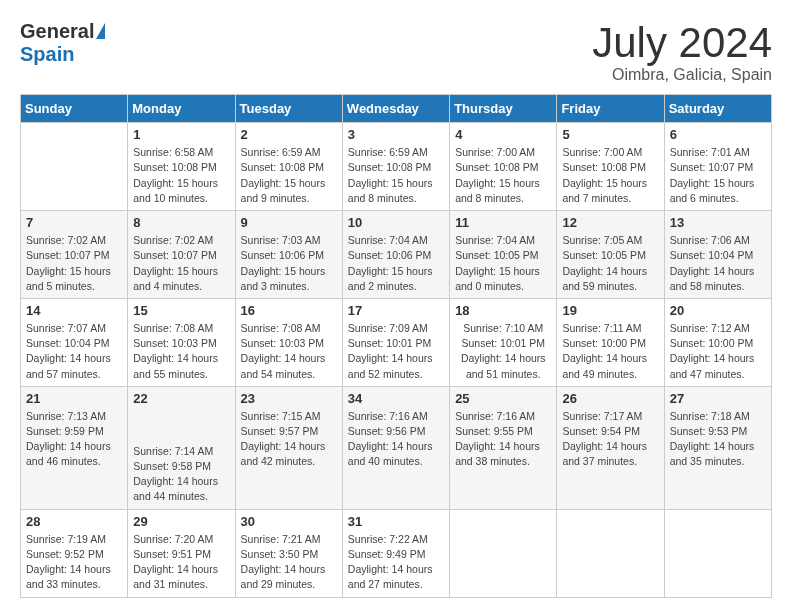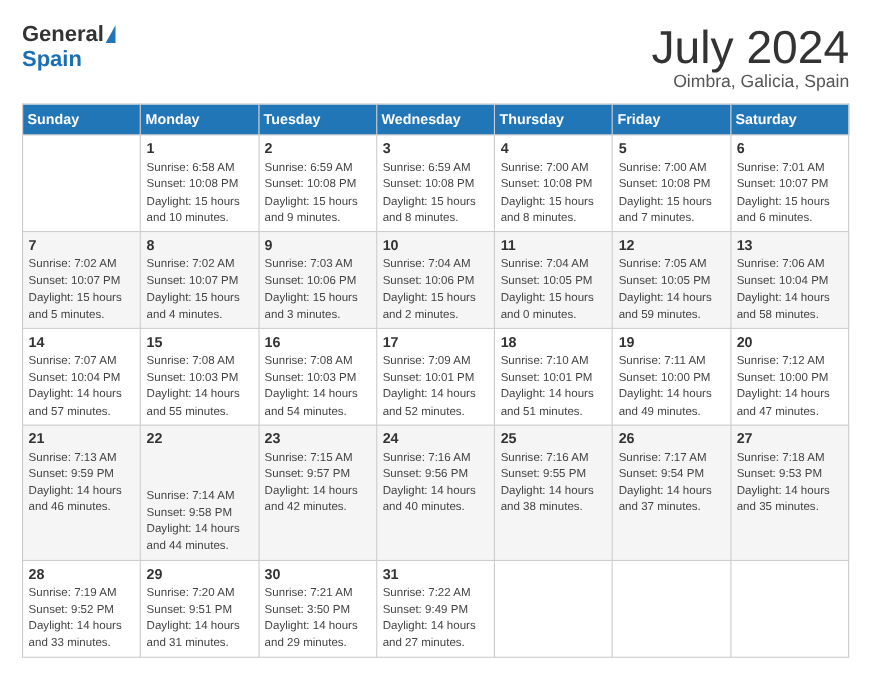--- a/index.html
+++ b/index.html
@@ -243,21 +243,21 @@
         </td>
         <td>
           <span class="day-number">17</span>
           <div class="day-info" style="white-space: pre-line;">Sunrise: 7:09 AM
 Sunset: 10:01 PM
 Daylight: 14 hours
 and 52 minutes.</div>
         </td>
         <td>
           <span class="day-number">18</span>
-          <div class="day-info" style="white-space: pre-line;">Sunrise: 7:10 AM
+          <div class="day-info" style="white-space: pre-line; text-align: center;">Sunrise: 7:10 AM
 Sunset: 10:01 PM
 Daylight: 14 hours
 and 51 minutes.</div>
         </td>
         <td>
           <span class="day-number">19</span>
           <div class="day-info" style="white-space: pre-line;">Sunrise: 7:11 AM
 Sunset: 10:00 PM
 Daylight: 14 hours
 and 49 minutes.</div>
@@ -286,21 +286,21 @@
 and 44 minutes.</div>
         </td>
         <td>
           <span class="day-number">23</span>
           <div class="day-info" style="white-space: pre-line;">Sunrise: 7:15 AM
 Sunset: 9:57 PM
 Daylight: 14 hours
 and 42 minutes.</div>
         </td>
         <td>
-          <span class="day-number">24</span>
+          <span class="day-number">34</span>
           <div class="day-info" style="white-space: pre-line;">Sunrise: 7:16 AM
 Sunset: 9:56 PM
 Daylight: 14 hours
 and 40 minutes.</div>
         </td>
         <td>
           <span class="day-number">25</span>
           <div class="day-info" style="white-space: pre-line;">Sunrise: 7:16 AM
 Sunset: 9:55 PM
 Daylight: 14 hours

